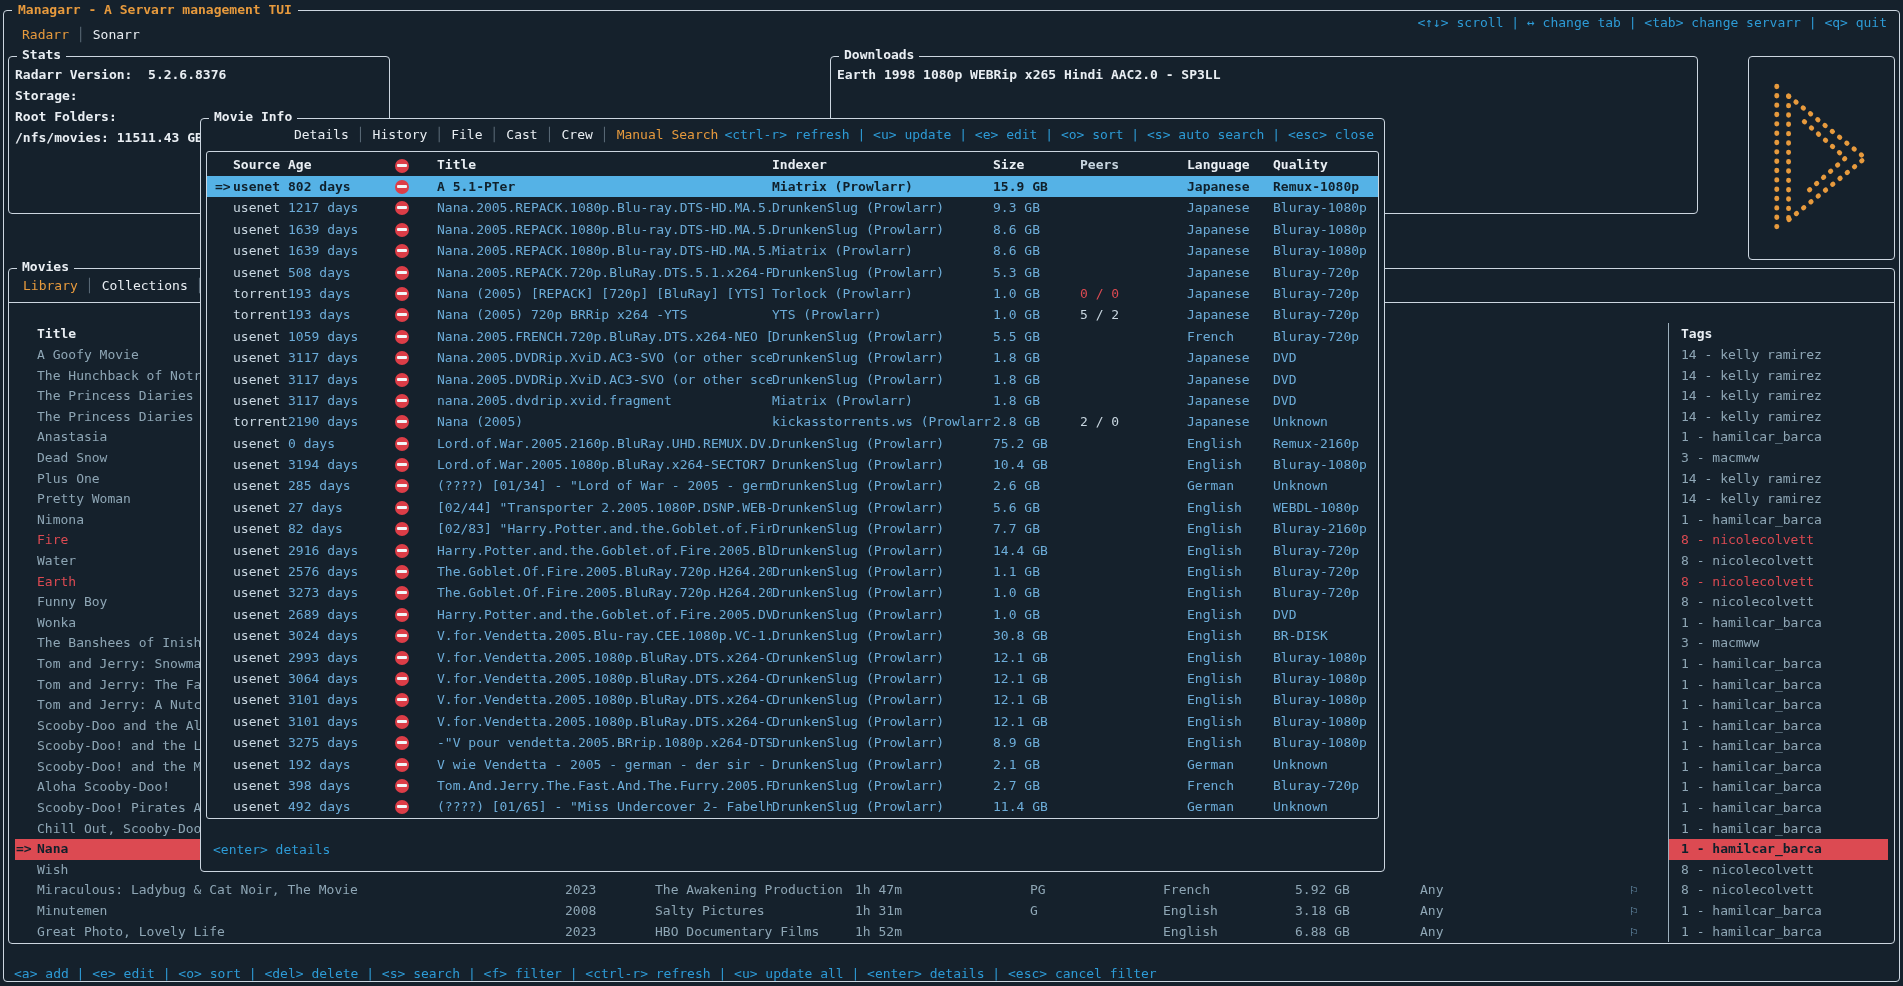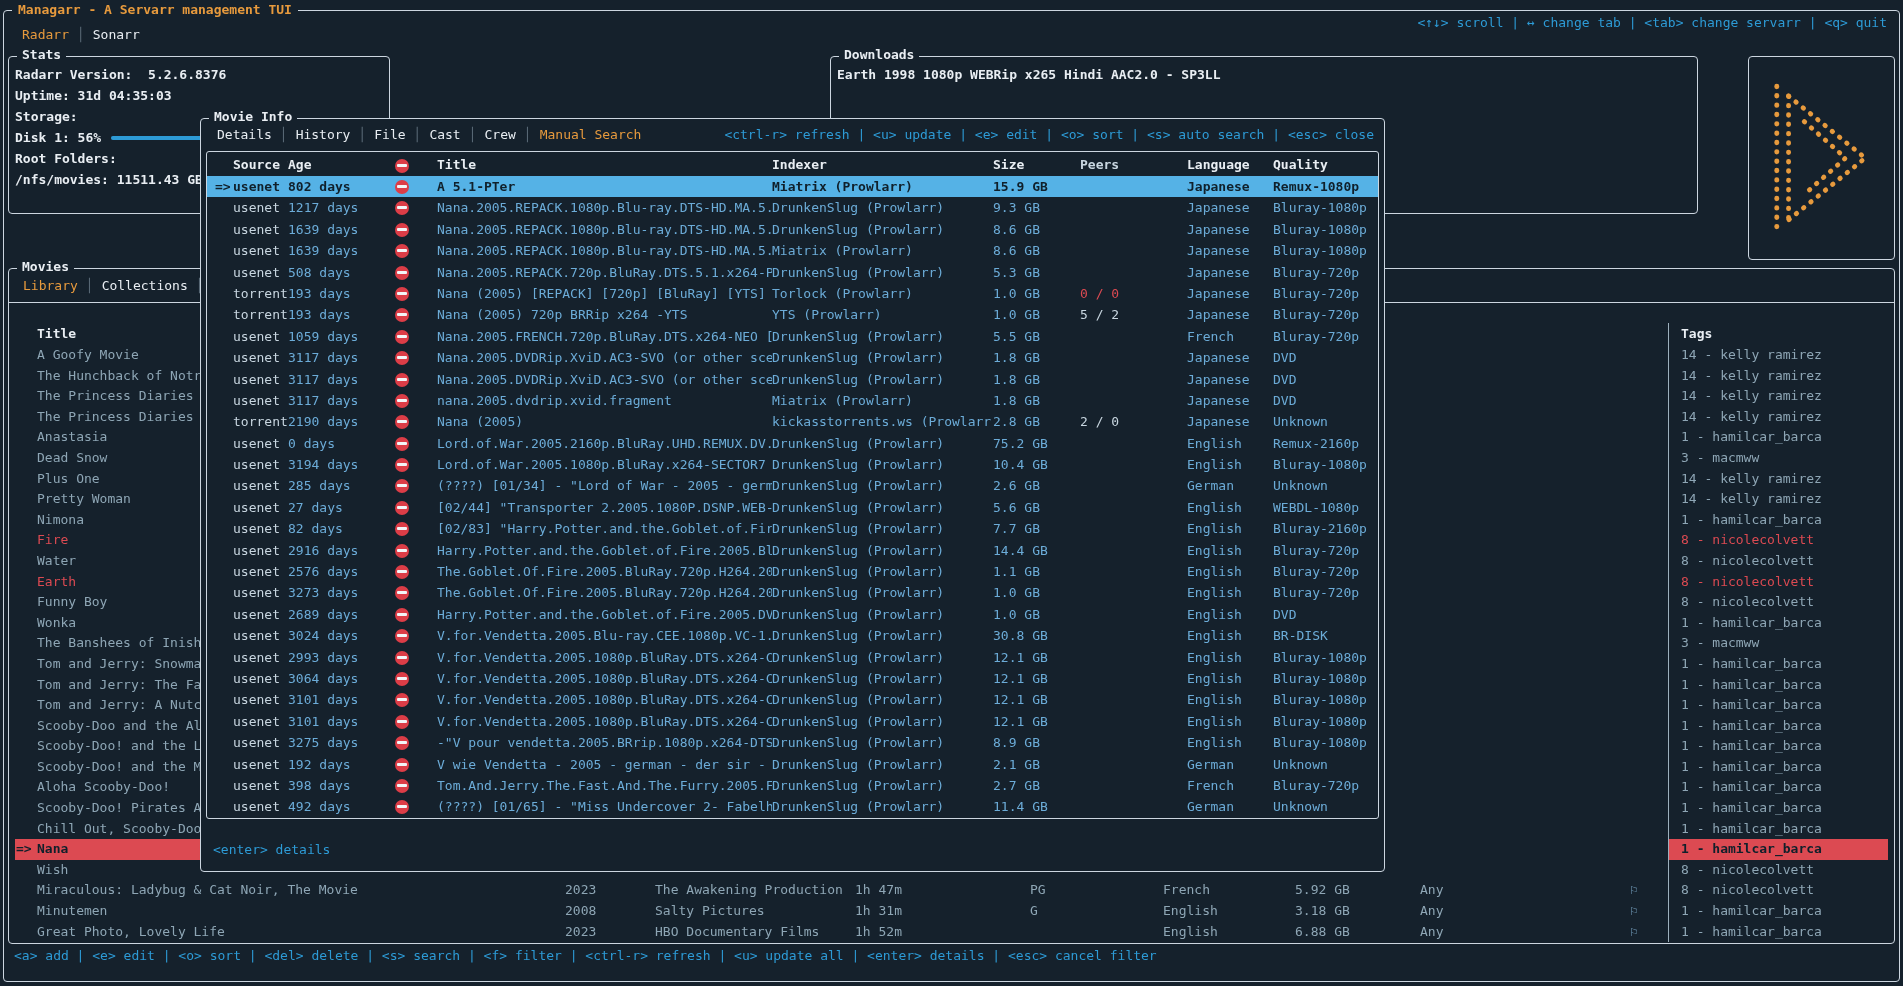--- a/index.html
+++ b/index.html
@@ -40,24 +40,24 @@
   .mrow>span{overflow:hidden;white-space:pre}
   .c-marker{width:22px;padding-left:1px}
   .c-title{width:528px}
   .c-year{width:90px}.c-studio{width:200px}.c-runtime{width:175px}.c-cert{width:133px}
   .c-lang{width:132px}.c-size{width:125px}.c-avail{width:210px}.c-flag{width:38px}
   .c-tags{flex:1;border-left:1px solid var(--divider);padding-left:12px}
   .mrow.red .c-title,.mrow.red .c-tags{color:var(--red)}
   .mrow.sel .c-marker,.mrow.sel .c-title,.mrow.sel .c-tags{background:var(--red);color:var(--seldark);font-weight:700}
   .flag{color:#7aa7c7}
   
-  .footer{position:absolute;left:14px;bottom:19px;height:22px;line-height:22px;color:var(--blue);white-space:pre}
+  .footer{position:absolute;left:14px;bottom:1px;height:22px;line-height:22px;color:var(--blue);white-space:pre}
   
   .modal{position:absolute;left:200px;top:118px;width:1185px;height:754px;background:var(--bg);border:1px solid var(--border);border-radius:4px;z-index:10}
-  .modal-tabs{position:absolute;left:0;right:0;top:0;height:32px;line-height:32px;padding:0 10px;display:flex;justify-content:space-between;white-space:pre}
+  .modal-tabs{position:absolute;left:0;right:0;top:0;height:32px;line-height:32px;padding:0 10px;display:flex;justify-content:flex-end;white-space:pre}
   .modal-help{color:var(--blue)}
   .xtable{position:absolute;left:5px;right:5px;top:32px;bottom:52px;border:1px solid var(--border);border-radius:3px;overflow:hidden}
   .xhead{position:absolute;left:0;right:0;top:0;height:24px;display:flex;align-items:center;font-weight:700;color:var(--white);white-space:pre}
   #modal-body{position:absolute;left:0;right:0;top:24px;bottom:0;overflow:hidden}
   .xrow{display:flex;height:21.4px;line-height:21.4px;color:var(--steel);white-space:pre}
   .xrow>span,.xhead>span{overflow:hidden;white-space:pre;display:block}
   .x-marker{width:26px;padding-left:8px}
   .x-source{width:55px;color:#c8d6e0}
   .x-age{width:107px}
   .x-icon{width:42px}
@@ -82,26 +82,21 @@
 <div class="frame"></div>
 <span class="app-title">Managarr - A Servarr management TUI</span>
 
 <div class="topbar-tabs" id="app-tabs"><span class="tab active">Radarr</span><span class="tsep">│</span><span class="tab">Sonarr</span></div>
 <div class="topbar-help">&lt;↑↓&gt; scroll | ↔ change tab | &lt;tab&gt; change servarr | &lt;q&gt; quit</div>
 
 <div class="panel stats">
   <span class="ptitle">Stats</span>
   <div class="pbody">
     <div class="sline">Radarr Version:  5.2.6.8376</div>
-    <div class="sline">Uptime: 31d 04:35:03</div>
     <div class="sline">Storage:</div>
-    <div class="sline">
-      <span>Disk 1: 56%</span>
-      <span class="gauge"><i style="width: 56%;"></i></span>
-    </div>
     <div class="sline">Root Folders:</div>
     <div class="sline">
       <span>/nfs/movies: 11511.43 GB</span>
       <span class="gauge"><i style="width: 65%;"></i></span>
     </div>
   </div>
 </div>
 
 <div class="panel downloads">
   <span class="ptitle">Downloads</span>

